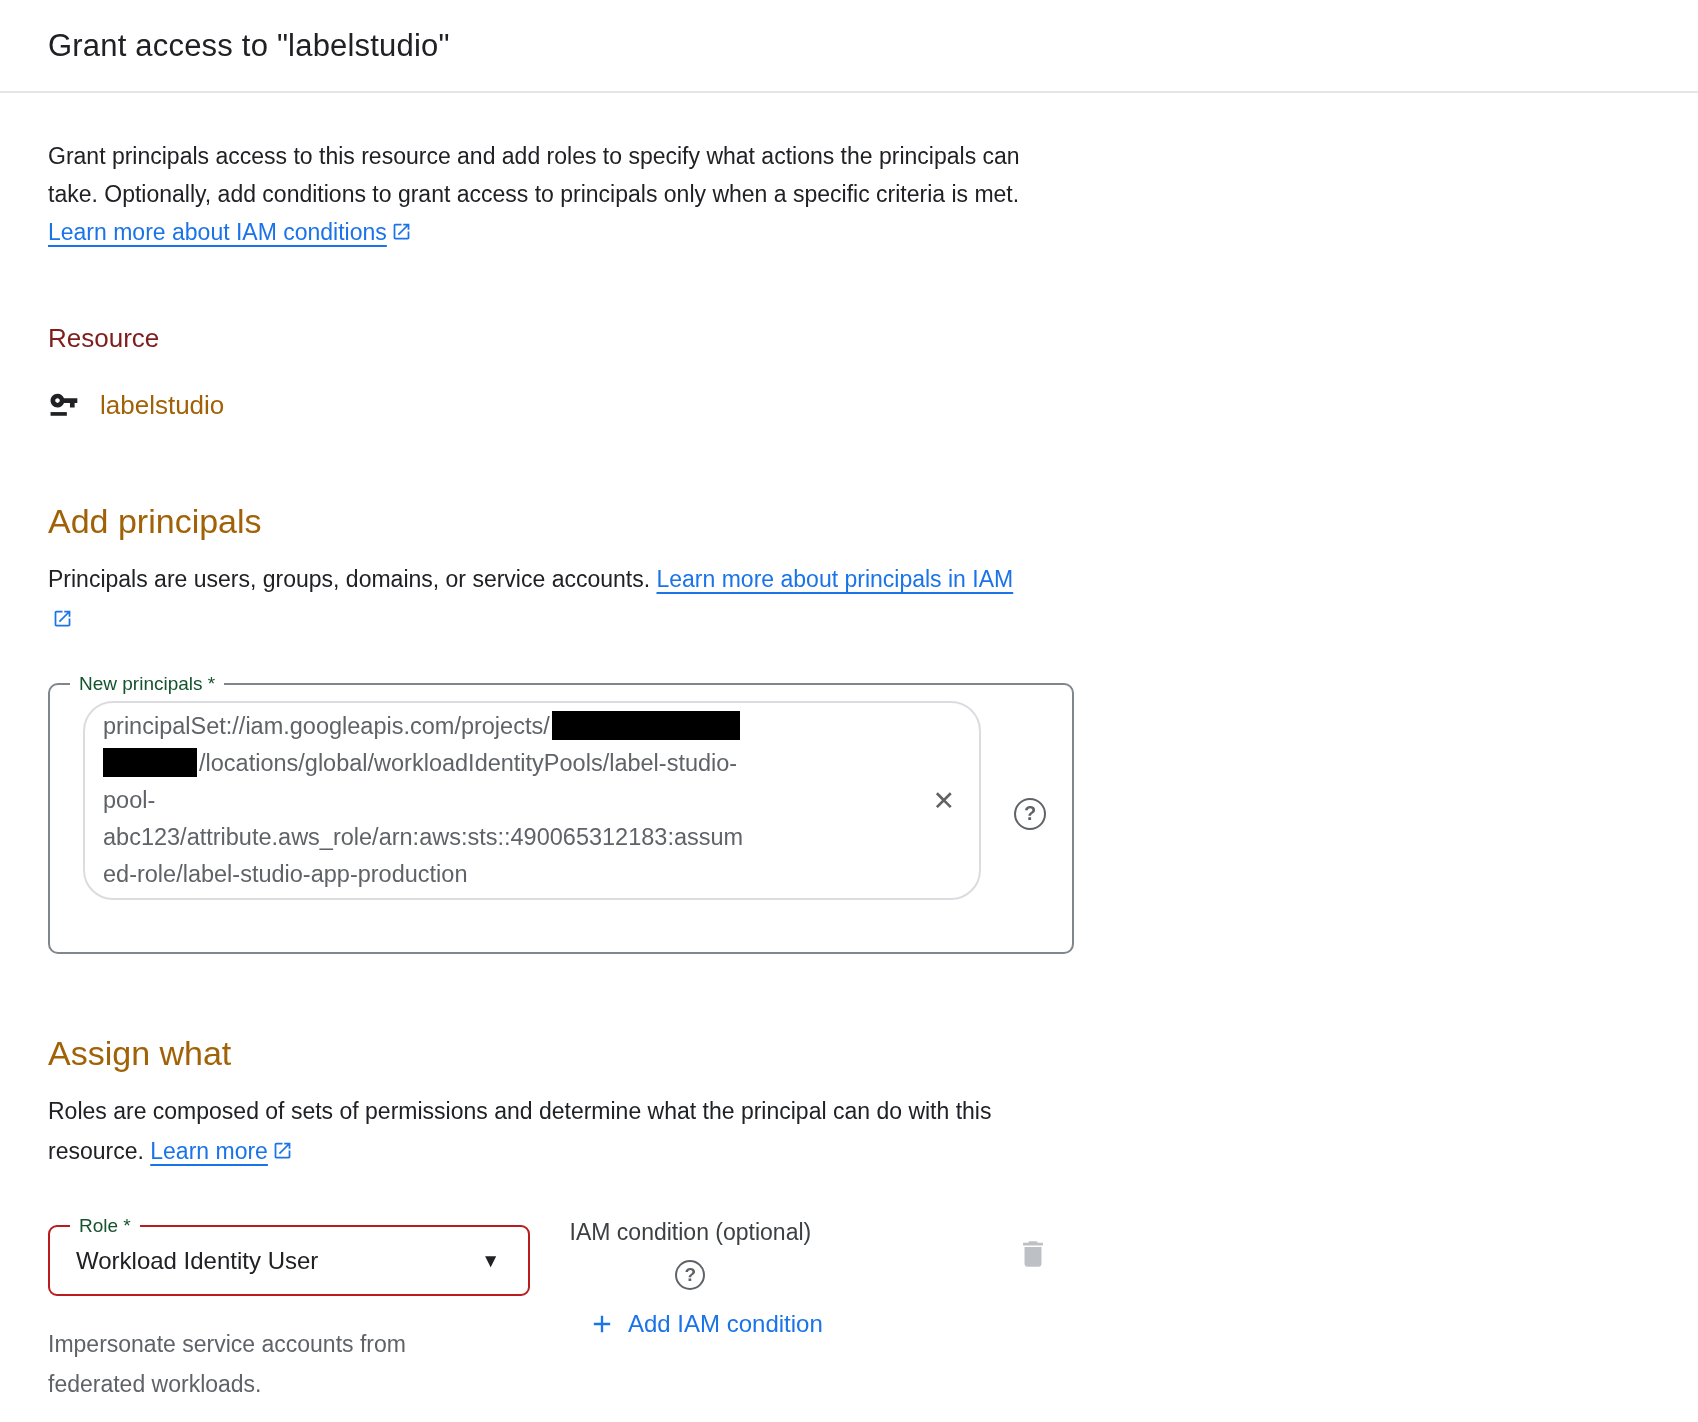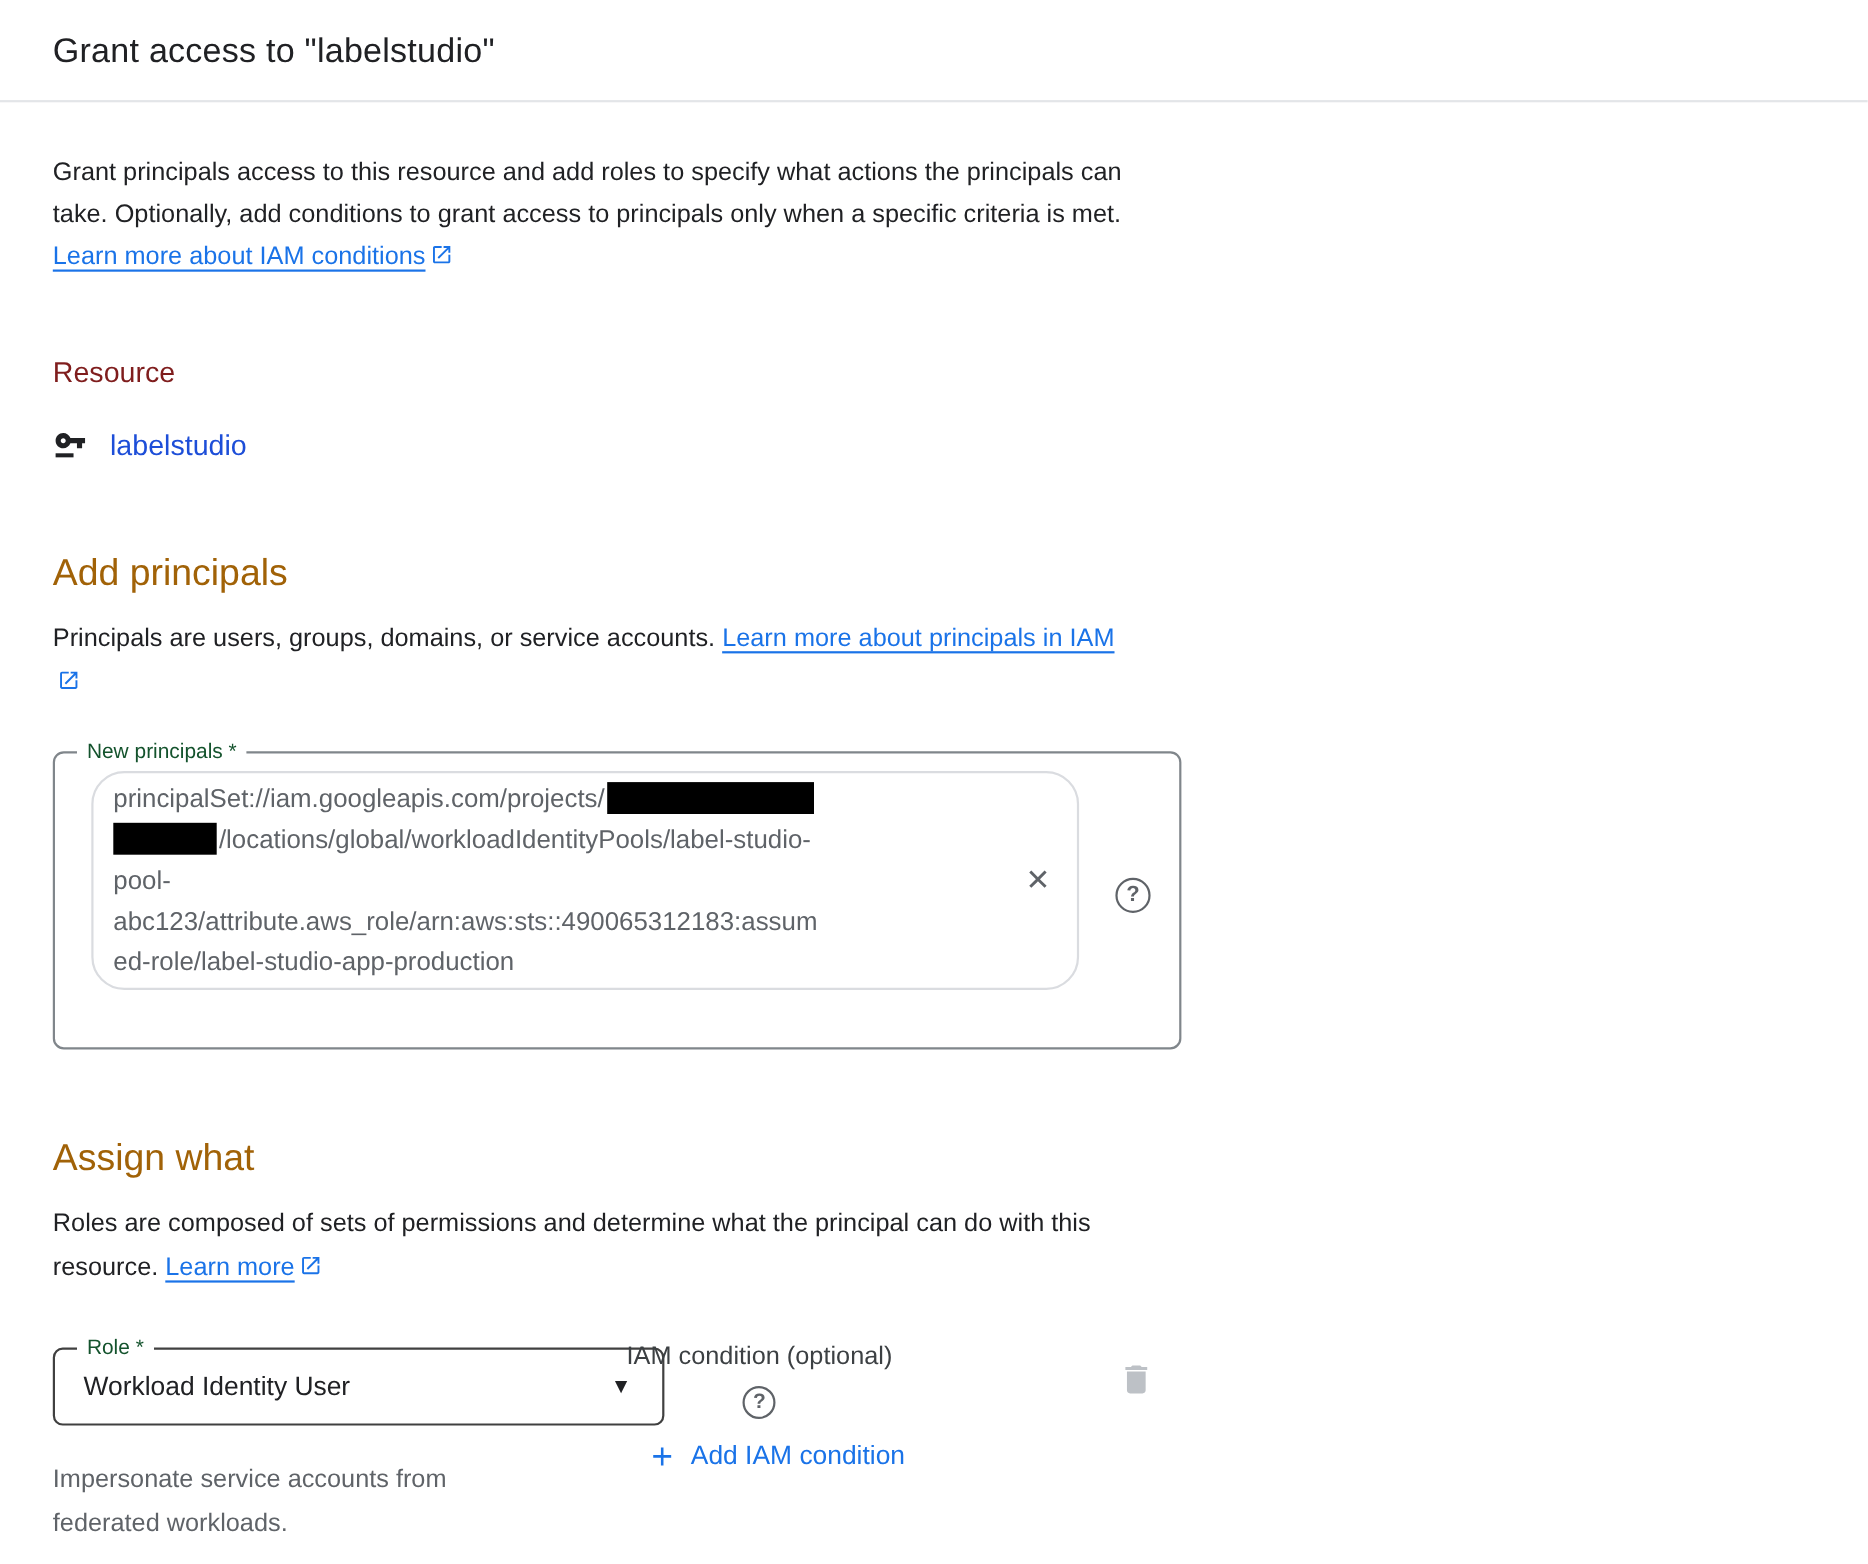--- a/index.html
+++ b/index.html
@@ -32,21 +32,21 @@
     text-underline-offset: 5px; text-decoration-thickness: 2px;
   }
   .ext-icon { display: inline-block; width: 21px; height: 21px; margin-left: 4px; vertical-align: -2px; }
   .ext-icon svg { width: 100%; height: 100%; fill: #1a73e8; }
 
   .section-sub { margin-top: 72px; font-size: 26px; font-weight: 500; color: #7f1d1d; }
 
   .resource-row { margin-top: 34px; display: flex; align-items: center; gap: 18px; }
   .key-icon { width: 34px; height: 34px; flex: 0 0 auto; }
   .key-icon svg { width: 100%; height: 100%; fill: #202124; }
-  .resource-name { font-size: 26px; color: #1d4ed8; }
+  .resource-name { font-size: 26px; color: #a16207; }
 
   .section-h { margin-top: 80px; font-size: 34px; font-weight: 400; color: #a16207; }
 
   .principals-desc { margin-top: 18px; width: 975px; font-size: 23px; line-height: 40px; color: #202124; }
 
   
   .principals-field {
     position: relative;
     margin-top: 44px;
     width: 1026px; height: 271px;
@@ -81,22 +81,22 @@
     flex: 0 0 auto;
   }
   .field-help { margin-left: 33px; margin-top: -10px; }
 
   .roles-desc { margin-top: 18px; width: 1015px; font-size: 23px; line-height: 40px; color: #202124; }
 
   
   .role-row { margin-top: 54px; position: relative; width: 1100px; }
   .role-select {
     position: relative;
-    width: 556px; height: 71px;
-    border: 2px solid #404040; border-radius: 9px;
+    width: 482px; height: 71px;
+    border: 2px solid #b91c1c; border-radius: 9px;
     display: flex; align-items: center;
     padding: 0 28px 0 26px;
     cursor: pointer;
   }
   .role-value { font-size: 24px; color: #202124; flex: 1; }
   .select-caret { font-size: 19px; color: #202124; }
 
   .iam-col { position: absolute; left: 510px; top: -6px; }
   .iam-label-row { display: flex; align-items: center; gap: 14px; font-size: 23px; color: #3c4043; flex-direction: column; }
   .iam-help { width: 30px; height: 30px; border-width: 2px; font-size: 19px; }

